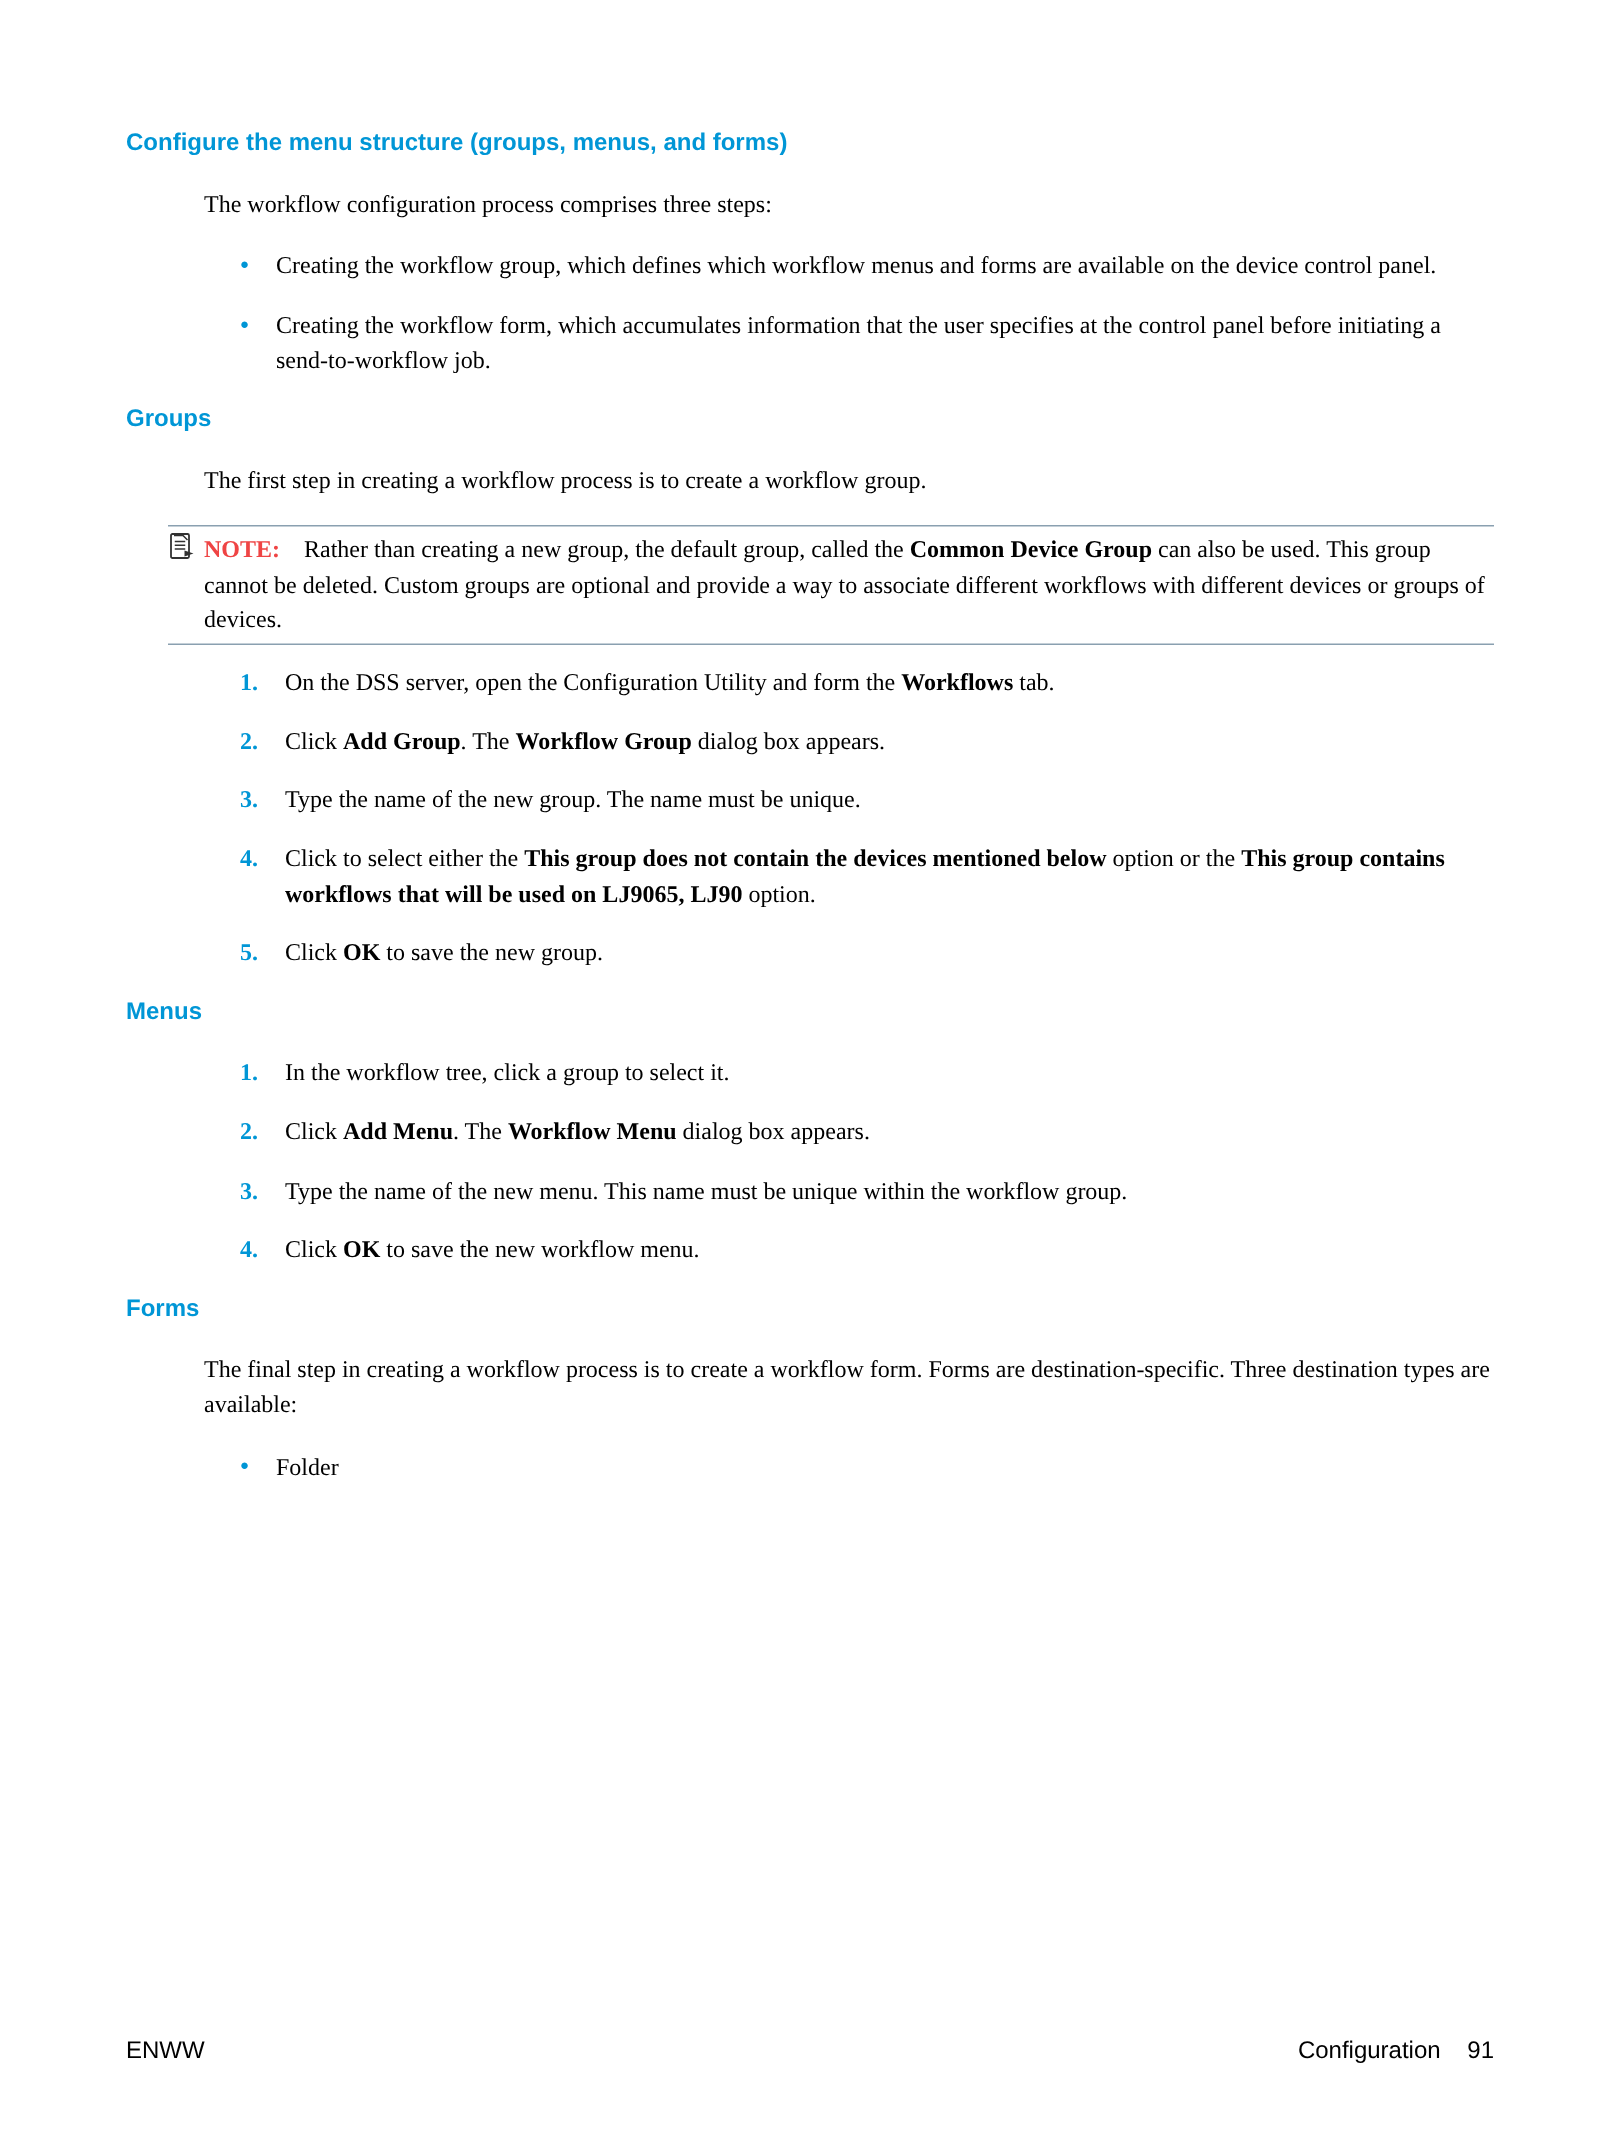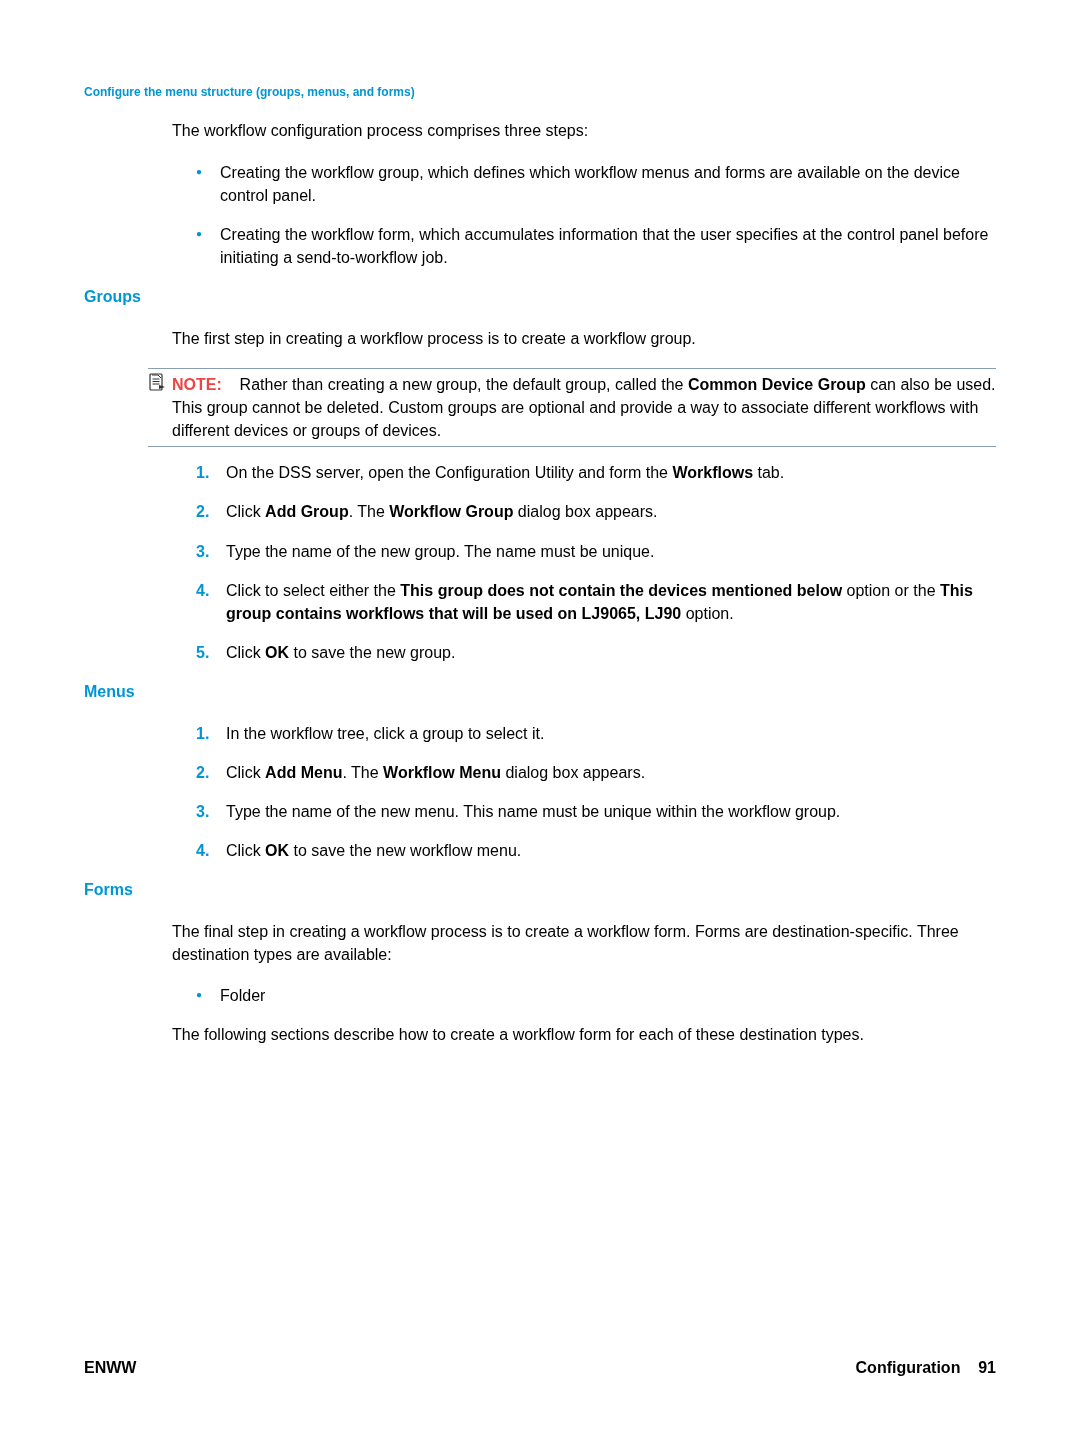--- a/index.html
+++ b/index.html
@@ -10,33 +10,34 @@
       font-family: Arial, Helvetica, sans-serif;
       font-size: 16px;
       line-height: 1.45;
       color: #000;
       position: relative;
       padding: 84px 84px 0 84px;
     }
     .h3 {
       color: #0096d6;
       font-weight: bold;
-      font-size: 12px;
+      font-size: 16px;
       margin-bottom: 18px;
     }
     .h4 {
       color: #0096d6;
       font-weight: bold;
       font-size: 16px;
       margin-top: 12px;
       margin-bottom: 18px;
     }
     .body-indent {
-      margin-left: 88px;
+      margin-left: 52px;
       margin-right: 0;
+      font-family: Liberation Serif, serif;
     }
     .para {
       margin-bottom: 18px;
     }
     ul.bullets {
       list-style: none;
       margin-left: 24px;
     }
     ul.bullets > li {
       position: relative;
@@ -94,21 +95,20 @@
     }
     .bold { font-weight: bold; }
     .footer {
       position: absolute;
       bottom: 58px;
       left: 84px;
       right: 84px;
       display: flex;
       justify-content: space-between;
       font-size: 16px;
-      font-weight: bold;
     }
     .footer-right { white-space: pre; }
   </style>
 </head>
 <body>
 
 <div class="h3">Configure the menu structure (groups, menus, and forms)</div>
 <div class="body-indent">
   <p class="para">The workflow configuration process comprises three steps:</p>
   <ul class="bullets">
@@ -162,19 +162,18 @@
     </li>
   </ol>
 </div>
 
 <div class="h4">Forms</div>
 <div class="body-indent">
   <p class="para">The final step in creating a workflow process is to create a workflow form. Forms are destination-specific. Three destination types are available:</p>
   <ul class="bullets">
     <li>Folder</li>
   </ul>
-  <p class="para">The following sections describe how to create a workflow form for each of these destination types.</p>
 </div>
 
 <div class="footer">
   <span>ENWW</span>
   <span class="footer-right"><span>Configuration</span>    <span>91</span></span>
 </div>
 
 </body></html>

